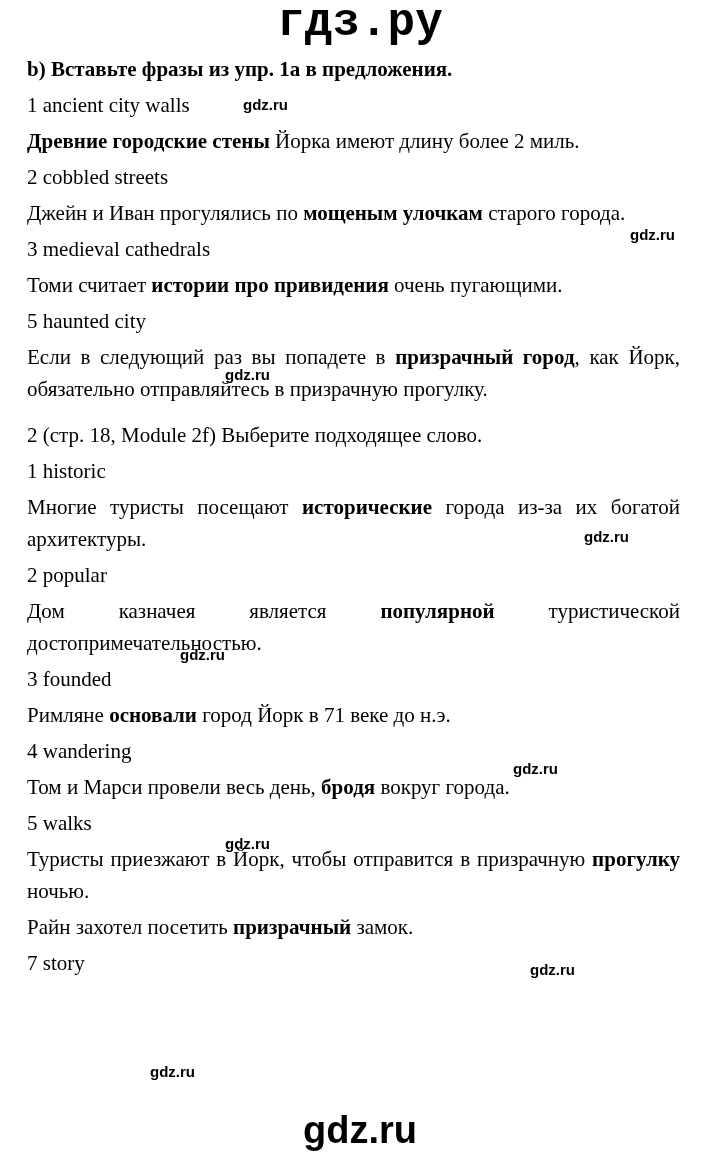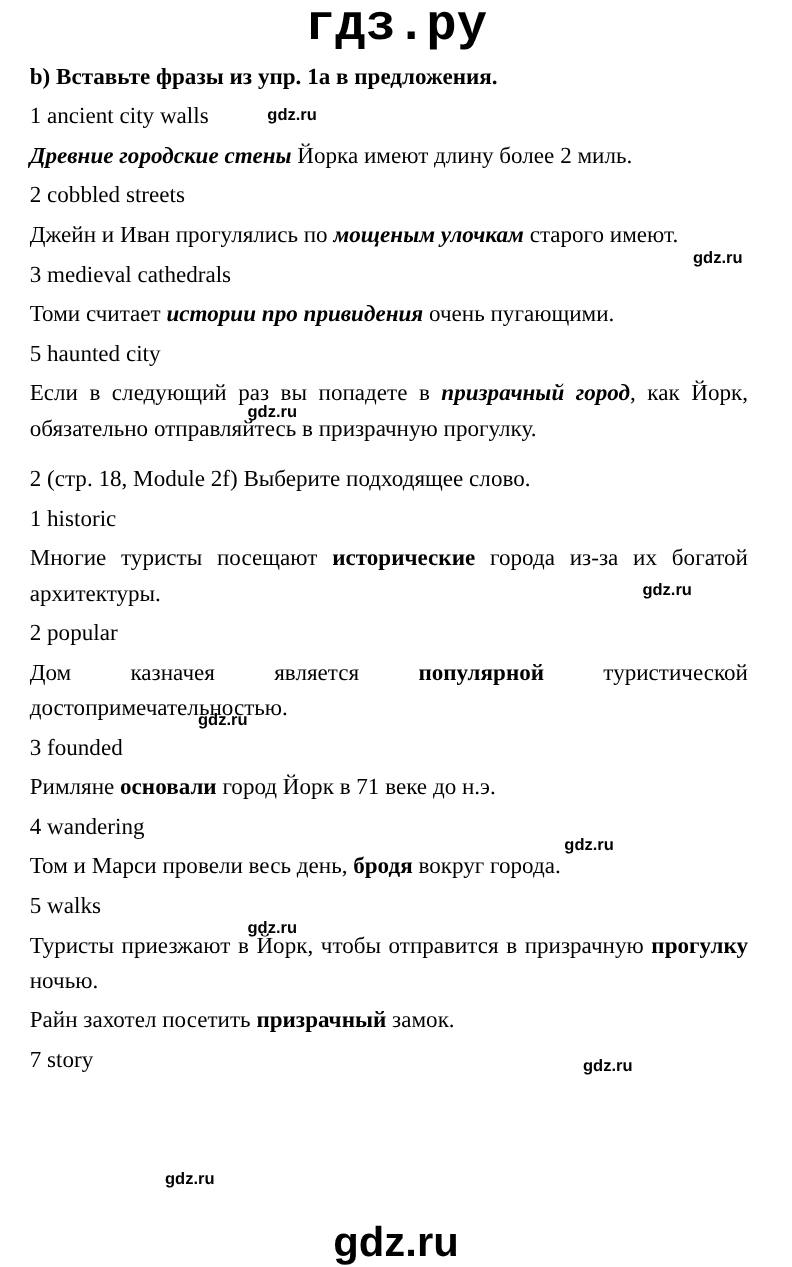--- a/index.html
+++ b/index.html
@@ -13,21 +13,21 @@
   .logo-top {
     padding-top: 3px; text-align: center;
     font-family: Liberation Mono, monospace;
     font-weight: bold; font-size: 46px; line-height: 40px;
   }
   .content { padding: 10px 40px 0 27px; font-size: 21px; }
   .content p { line-height: 32px; margin-bottom: 4px; }
   .h1 { font-weight: bold; }
   .h2 { font-weight: normal; margin-top: 14px; }
   .just { text-align: justify; text-align-last: left; }
-  .hl-bi { font-weight: bold; font-style: italic; }
+  .hl-bi { font-weight: bold; }
   .hl-b  { font-weight: bold; }
   .wm {
     position: absolute;
     font-family: "Liberation Sans", sans-serif;
     font-weight: bold; font-size: 15px; color: #000;
     white-space: nowrap;
   }
   .wm1 { left: 243px; top: 96px; }
   .wm2 { left: 630px; top: 226px; }
   .wm3 { left: 225px; top: 366px; }
@@ -52,21 +52,21 @@
   <div class="logo-top">гдз.ру</div>
 
   <div class="content">
 
     <p class="h1">b) Вставьте фразы из упр. 1а в предложения.</p>
 
     <p>1 ancient city walls</p>
     <p><span class="hl-bi">Древние городские стены</span><span> Йорка имеют длину более 2 миль.</span></p>
 
     <p>2 cobbled streets</p>
-    <p><span>Джейн и Иван прогулялись по </span><span class="hl-bi">мощеным улочкам</span><span> старого имеют.</span></p>
+    <p><span>Джейн и Иван прогулялись по </span><span class="hl-bi">мощеным улочкам</span><span> старого города.</span></p>
 
     <p>3 medieval cathedrals</p>
 
     <p><span>Томи считает </span><span class="hl-bi">истории про привидения</span><span> очень пугающими.</span></p>
 
     <p>5 haunted city</p>
     <p class="just"><span>Если в следующий раз вы попадете в </span><span class="hl-bi">призрачный город</span><span>, как Йорк, обязательно отправляйтесь в призрачную прогулку.</span></p>
 
     <p class="h2">2 (стр. 18, Module 2f) Выберите подходящее слово.</p>
 

